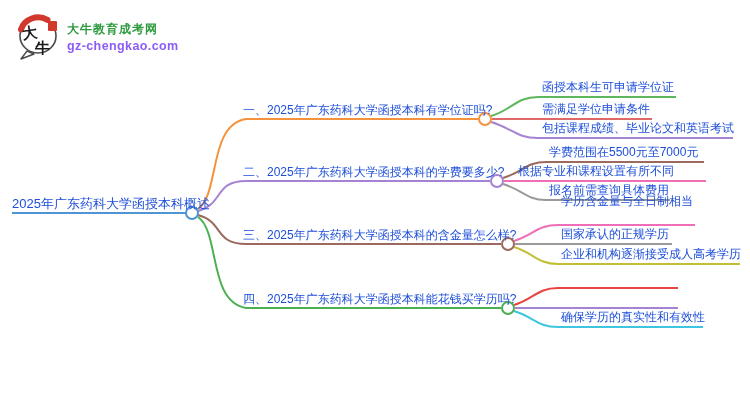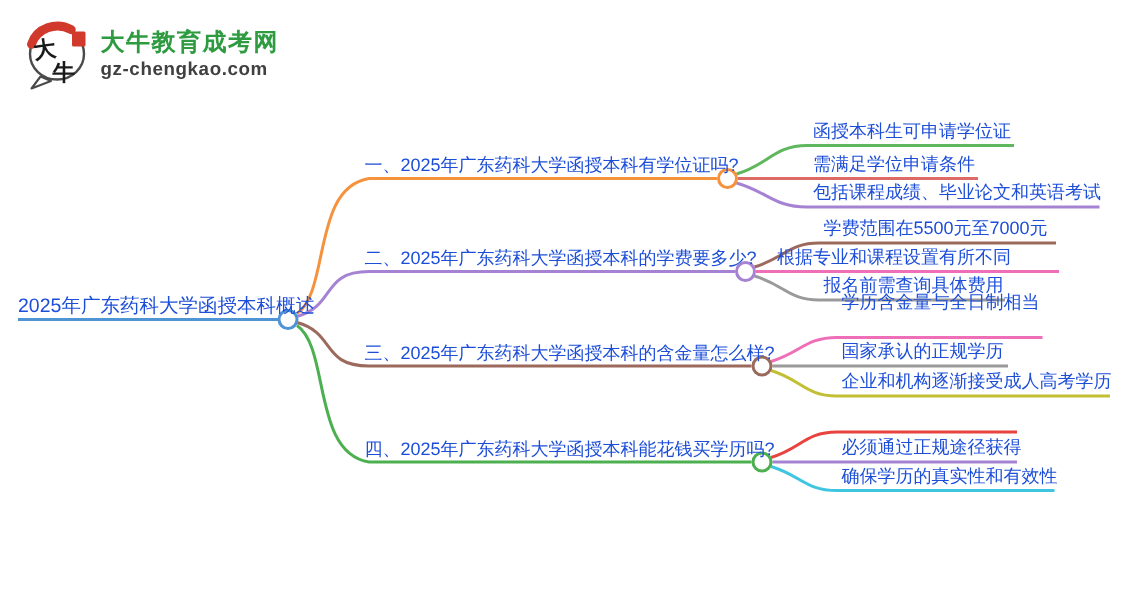--- a/index.html
+++ b/index.html
@@ -7,21 +7,21 @@
   .page {
     position:relative;
     width:750px; height:410px;
     background:#ffffff;
     overflow:hidden;
     font-family:"Liberation Sans", sans-serif;
   }
   
   .logo { position:absolute; left:16px; top:12px; display:flex; align-items:center; gap:7px; }
   .logo-text { display:flex; flex-direction:column; justify-content:center; }
-  .logo-name { font-size:16px; font-weight:bold; letter-spacing:1px; line-height:18px; }
+  .logo-name { font-size:12px; font-weight:bold; letter-spacing:1px; line-height:18px; }
   .logo-url  { font-size:12.5px; font-weight:bold; letter-spacing:0.4px; line-height:14px; margin-top:1px; }
   
   .map-svg { position:absolute; left:0; top:0; z-index:0; }
   .label {
     position:absolute; z-index:1;
     color:#1d4ed8; white-space:nowrap;
     font-family:"Liberation Sans", sans-serif;
     line-height:15px;
   }
   .root-label   { font-size:13px; }
@@ -37,21 +37,21 @@
     <svg width="44" height="48" viewBox="0 0 44 48">
       <path d="M11 39 L5 47 L18 42 Z" fill="#ffffff" stroke="#4a4a4a" stroke-width="1.4" stroke-linejoin="round"></path>
       <ellipse cx="22" cy="24" rx="18" ry="17" fill="#ffffff" stroke="#4a4a4a" stroke-width="1.6"></ellipse>
       <path d="M5 17.5 A18 17 0 0 1 31.5 7.8" fill="none" stroke-width="6" stroke-linecap="round" stroke="#d0392b"></path>
       <rect x="32" y="9" width="9" height="10" rx="1" fill="#d0392b"></rect>
       <text x="7" y="27" font-size="15" font-weight="bold" fill="#1a1a1a" transform="rotate(-8 7 27)">大</text>
       <text x="19" y="41" font-size="15" font-weight="bold" fill="#1a1a1a">牛</text>
     </svg>
     <div class="logo-text">
       <span class="logo-name" style="color:#2e9b40">大牛教育成考网</span>
-      <span class="logo-url" style="color:#404040">gz-chengkao.com</span>
+      <span class="logo-url" style="color:#8b5cf6">gz-chengkao.com</span>
     </div>
   </div>
 
   <svg class="map-svg" width="750" height="410" viewBox="0 0 750 410">
 
     <path d="M12 213 L186 213" fill="none" stroke-width="2" stroke="#4f94d5"></path>
 
     <path d="M198 209 C220 194 208 125 246 119 L478 119" fill="none" stroke-width="2" stroke="#f5923e"></path>
     <path d="M198 211 C224 204 214 181 246 181 L490 181" fill="none" stroke-width="2" stroke="#a583d2"></path>
     <path d="M198 215 C224 222 214 244 246 244 L501 244" fill="none" stroke-width="2" stroke="#9c6a5d"></path>
@@ -92,16 +92,15 @@
   <div class="label sub-label" style="left:542px; top:121px;">包括课程成绩、毕业论文和英语考试</div>
 
   <div class="label sub-label" style="left:549px; top:145px;">学费范围在5500元至7000元</div>
   <div class="label sub-label" style="left:518px; top:164px;">根据专业和课程设置有所不同</div>
   <div class="label sub-label" style="left:549px; top:183px;">报名前需查询具体费用</div>
 
   <div class="label sub-label" style="left:561px; top:194px;">学历含金量与全日制相当</div>
   <div class="label sub-label" style="left:561px; top:227px;">国家承认的正规学历</div>
   <div class="label sub-label" style="left:561px; top:247px;">企业和机构逐渐接受成人高考学历</div>
 
-  <div class="label sub-label" style="left:561px; top:291px;">必须通过正规途径获得</div>
   <div class="label sub-label" style="left:561px; top:310px;text-align:center;">确保学历的真实性和有效性</div>
 
 </div>
 
 </body></html>

